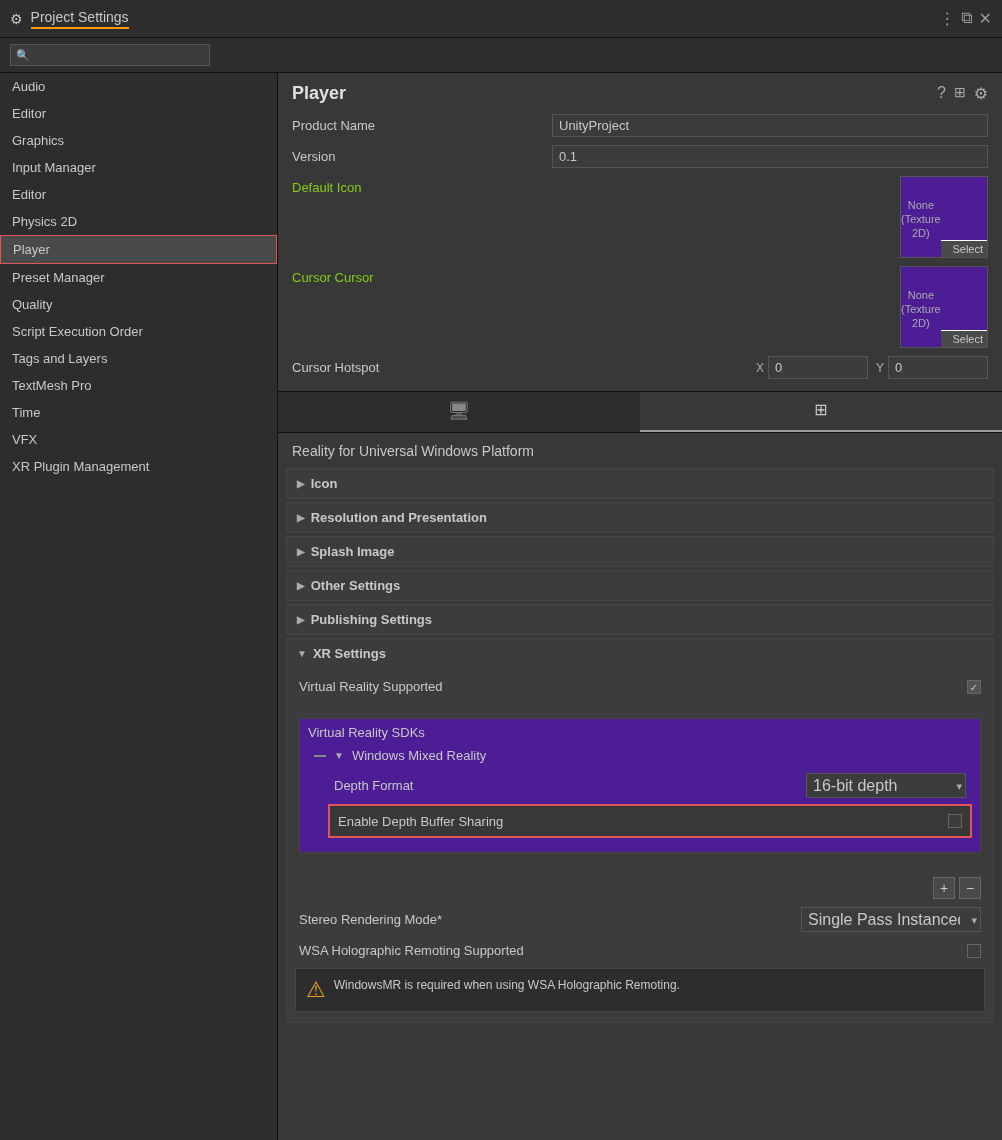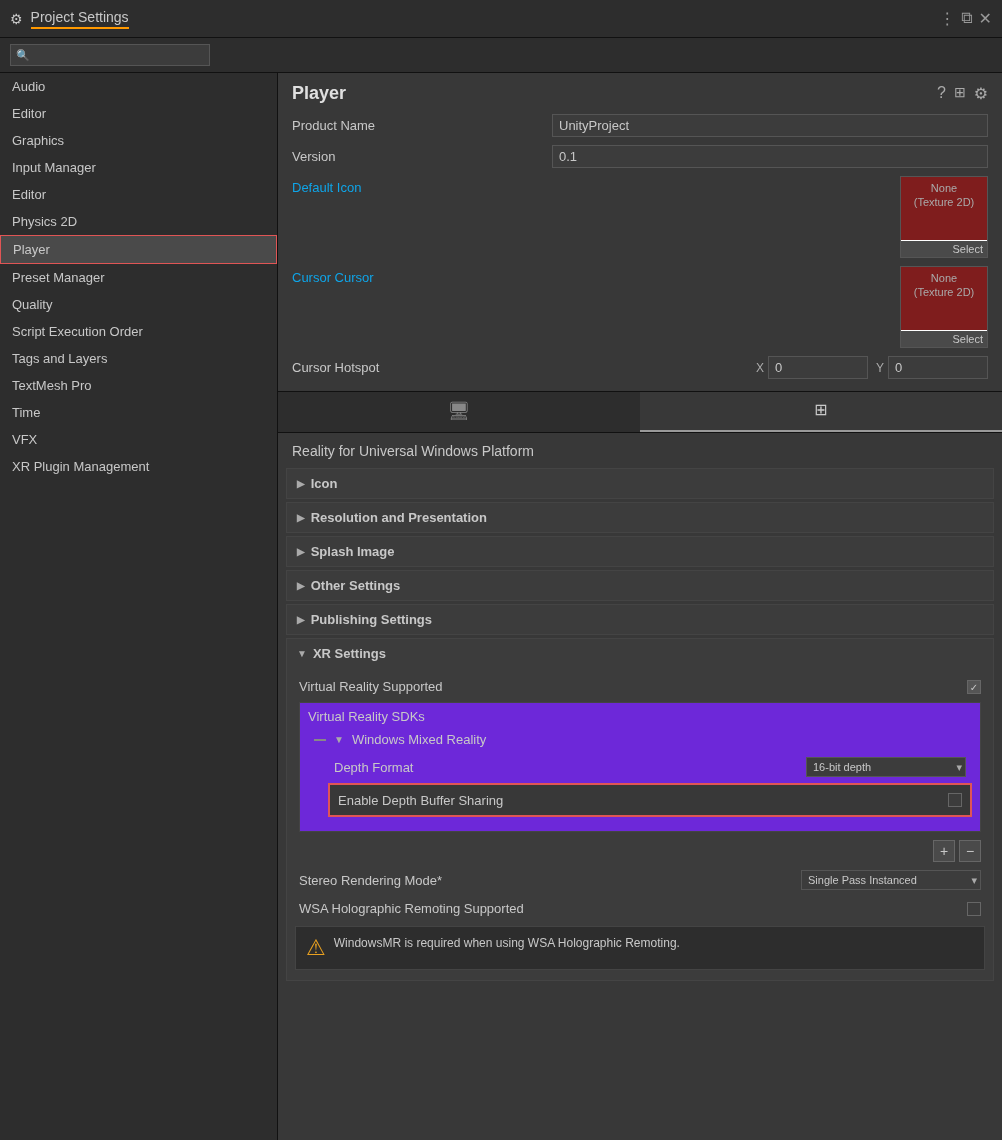--- a/index.html
+++ b/index.html
@@ -160,25 +160,25 @@
       color: #c8c8c8;
       padding: 3px 6px;
       font-size: 13px;
       width: 100%;
       outline: none;
     }
 
     
     .icon-box {
       border: 1px solid #555;
-      background: #7f1d1d;
+      background: #4c1d95;
       width: 88px;
       height: 82px;
       display: flex;
-      flex-direction: column;
+      flex-direction: row;
       align-items: center;
       justify-content: flex-start;
       padding-top: 4px;
       font-size: 11px;
       color: #aaa;
       flex-shrink: 0;
     }
     .icon-box-label {
       font-size: 11px;
       color: #aaa;
@@ -196,21 +196,21 @@
       border-top: 1px solid #ffffff;
     }
 
     .default-icon-row {
       display: flex;
       align-items: flex-start;
       padding: 4px 14px;
     }
     .default-icon-label {
       width: 260px;
-      color: #0ea5e9;
+      color: #84cc16;
       flex-shrink: 0;
       font-size: 13px;
       padding-top: 4px;
     }
     .icon-box-area {
       flex: 1;
       display: flex;
       justify-content: flex-end;
     }
 
@@ -354,22 +354,22 @@
       background: #555;
     }
     .checkbox.checked::after {
       content: '✓';
       font-size: 10px;
       color: #c8c8c8;
     }
 
     
     .vr-sdks-box {
-      margin: 4px 12px;
-      background: #6d28d9;
+      margin: 20px 12px;
+      background: #4c1d95;
       border: 1px solid #444;
       padding: 6px 8px;
     }
     .vr-sdks-label {
       color: #c8c8c8;
       font-size: 13px;
       margin-bottom: 4px;
     }
 
     
@@ -415,21 +415,21 @@
       color: #c8c8c8;
       font-size: 13px;
     }
 
     
     .select-dropdown {
       background: #3c3c3c;
       border: 1px solid #555;
       color: #c8c8c8;
       padding: 3px 20px 3px 6px;
-      font-size: 11px;
+      font-size: 16px;
       outline: none;
       appearance: none;
       -webkit-appearance: none;
       position: relative;
       cursor: pointer;
     }
     .select-wrap {
       position: relative;
       display: inline-block;
     }

